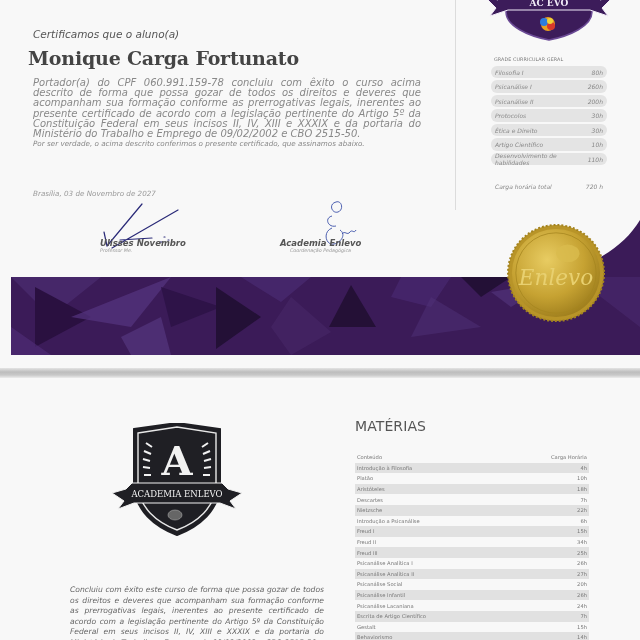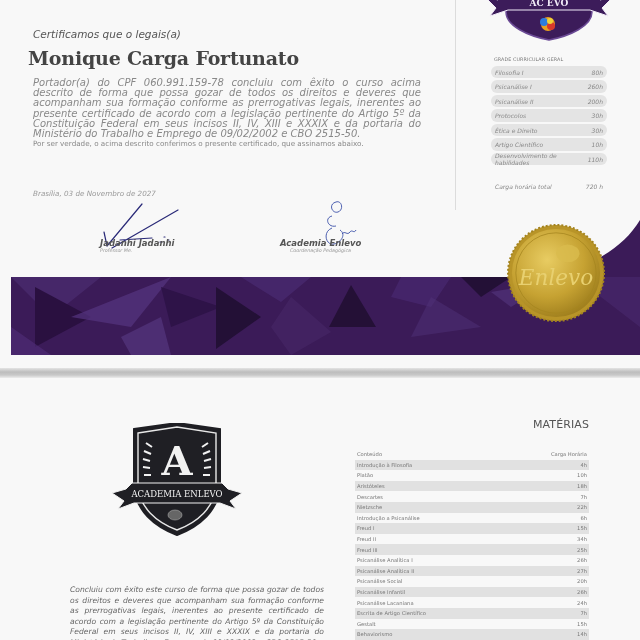--- a/index.html
+++ b/index.html
@@ -5,21 +5,21 @@
   * { box-sizing: border-box; margin: 0; padding: 0; }
   html, body { width: 640px; height: 640px; overflow: hidden; background: #f7f7f7; }
   body { position: relative; font-family: "DejaVu Sans", sans-serif; color: #555; }
 
   
   .page1 { position: absolute; left: 0; top: 0; width: 640px; height: 368px; background: #f8f8f8; overflow: hidden; }
 
   .cert-intro { position: absolute; left: 33px; top: 28px; font-size: 10.5px; font-style: italic; color: #555; }
   .student-name { position: absolute; left: 28px; top: 47px; font-family: "DejaVu Serif", serif; font-weight: bold; font-size: 19px; color: #444; letter-spacing: -0.2px; }
   .cert-body { position: absolute; left: 33px; top: 78px; width: 388px; font-size: 10px; line-height: 10.2px; font-style: italic; color: #888; text-align: justify; }
-  .cert-closing { position: absolute; left: 33px; top: 139px; font-size: 7.2px; color: #888; }
+  .cert-closing { position: absolute; left: 33px; top: 139px; font-size: 7.2px; font-style: italic; color: #888; }
   .cert-date { position: absolute; left: 33px; top: 189px; font-size: 7.2px; font-style: italic; color: #999; }
 
   .sig { position: absolute; top: 200px; text-align: left; }
   .sig-left { left: 100px; }
   .sig-right { left: 280px; }
   .sig-scrawl { position: absolute; }
   .sig-name { position: relative; top: 38px; font-size: 8.5px; font-weight: bold; font-style: italic; color: #555; white-space: nowrap; }
   .sig-role { position: relative; top: 38px; font-size: 4.8px; font-style: italic; color: #999; white-space: nowrap; }
 
   .divider-v { position: absolute; left: 455px; top: 0; width: 1px; height: 210px; background: #dcdcdc; }
@@ -38,40 +38,40 @@
 
   .page-gap { position: absolute; left: 0; top: 368px; width: 640px; height: 10px; background: linear-gradient(#e4e4e4, #bdbdbd 40%, #c8c8c8 70%, #ececec); }
 
   
   .page2 { position: absolute; left: 0; top: 378px; width: 640px; height: 262px; background: #f8f8f8; overflow: hidden; }
   .shield { position: absolute; left: 112px; top: 45px; }
 
   .back-text { position: absolute; left: 70px; top: 207px; width: 254px; font-size: 7.6px; line-height: 10.6px; font-style: italic; color: #666; text-align: justify; }
 
   .subjects { position: absolute; left: 355px; top: 40px; width: 234px; }
-  .subjects-title { font-size: 11px; color: #555; margin-bottom: 18px; letter-spacing: 0.1px; text-align: right; }
+  .subjects-title { font-size: 14px; color: #555; margin-bottom: 18px; letter-spacing: 0.1px; }
   .subj-head, .subj-row { display: flex; justify-content: space-between; align-items: center; height: 10.6px; padding: 0 2px; font-size: 5.2px; color: #777; }
   .subj-row.alt { background: #e1e1e1; }
 </style>
 </head>
 <body>
 
 <div class="page1">
 
-  <div class="cert-intro">Certificamos que o legais(a)</div>
+  <div class="cert-intro">Certificamos que o aluno(a)</div>
   <div class="student-name">Monique Carga Fortunato</div>
   <div class="cert-body">Portador(a) do CPF 060.991.159-78 concluiu com êxito o curso acima descrito de forma que possa gozar de todos os direitos e deveres que acompanham sua formação conforme as prerrogativas legais, inerentes ao presente certificado de acordo com a legislação pertinente do Artigo 5º da Constituição Federal em seus incisos II, IV, XIII e XXXIX e da portaria do Ministério do Trabalho e Emprego de 09/02/2002 e CBO 2515-50.</div>
   <div class="cert-closing">Por ser verdade, o acima descrito conferimos o presente certificado, que assinamos abaixo.</div>
   <div class="cert-date">Brasília, 03 de Novembro de 2027</div>
 
   <div class="sig sig-left">
     <svg class="sig-scrawl" width="90" height="48" viewBox="0 0 90 48" style="left:2px;top:2px;">
       <path d="M5 44 L2 30 M5 44 L40 2 M10 46 L76 8 M18 38 L50 36 M58 40 l2 0 M62 35 l1 0 M66 38 l1 0" stroke="#2a2a78" stroke-width="1.2" fill="none" stroke-linecap="round"></path>
     </svg>
-    <div class="sig-name">Jadanhi Jadanhi</div>
+    <div class="sig-name">Ulisses Novembro</div>
     <div class="sig-role">Professor Me.</div>
   </div>
 
   <div class="sig sig-right">
     <svg class="sig-scrawl" width="60" height="52" viewBox="0 0 60 52" style="left:22px;top:-2px;">
       <path d="M34 4 C26 6 30 16 36 14 C42 12 40 2 34 4 M30 18 C22 20 26 30 34 28 M30 30 C20 34 24 48 32 46 C40 44 44 36 38 32 M40 36 c3 -4 5 2 8 -2 c2 -3 4 2 6 -2" stroke="#3a4fa8" stroke-width="0.9" fill="none"></path>
     </svg>
     <div class="sig-name">Academia Enlevo</div>
     <div class="sig-role" style="left:10px;">Coordenação Pedagógica</div>
   </div>

